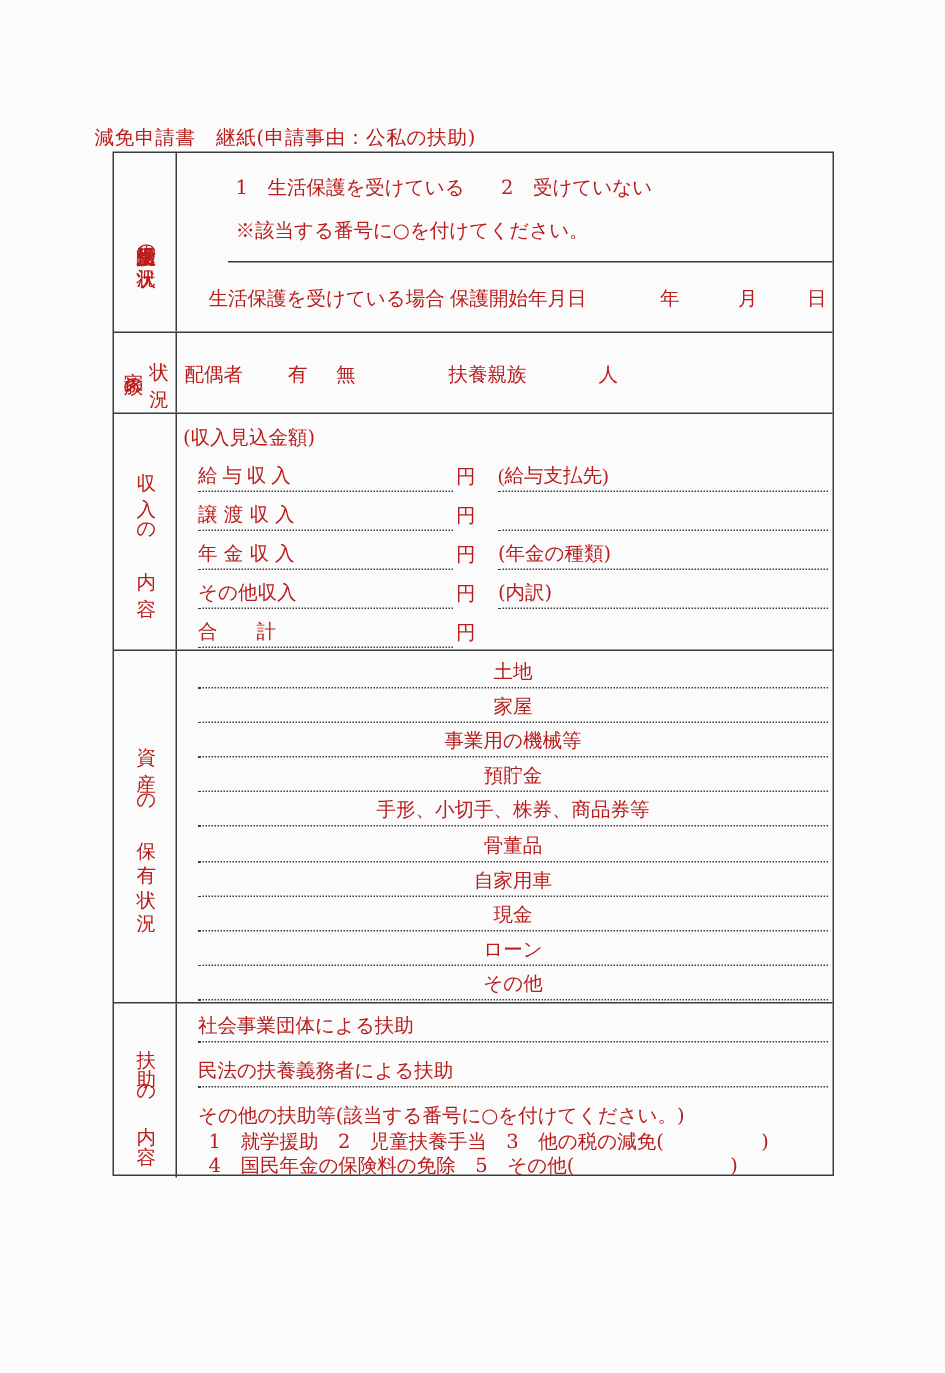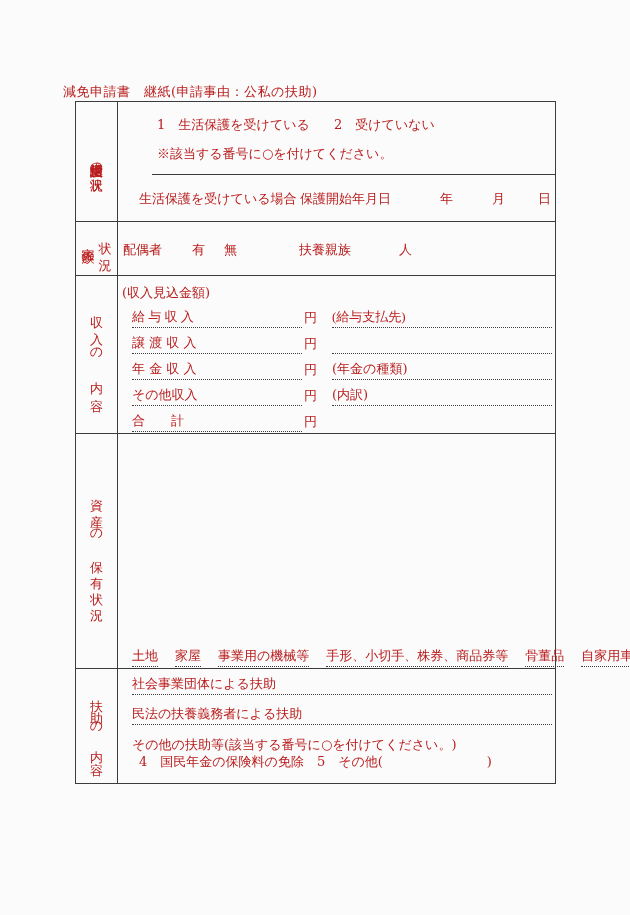--- a/index.html
+++ b/index.html
@@ -40,21 +40,21 @@
 
   
   .inc-head { margin:9px 0 0 4px; height:16px; line-height:16px; white-space:nowrap; }
   .inc-row { display:flex; align-items:flex-end; margin:8px 3px 0 14px; height:18px; }
   .inc-row.first { margin-top:9px;font-family:Liberation Serif, serif; }
   .inc-label-box { width:170px; box-sizing:border-box; border-bottom:1px dotted #3f3f3f; padding-bottom:1px; white-space:nowrap; }
   .inc-unit { margin-left:2px; padding-bottom:1px; }
   .inc-note-box { flex:1; border-bottom:1px dotted #3f3f3f; margin-left:15px; padding-bottom:1px; white-space:nowrap; min-height:14px; }
 
   
-  .s4 .content-cell { display:flex; flex-direction:row; padding:2px 0 1px 0;text-align:center; }
+  .s4 .content-cell { display:flex; flex-direction:column; padding:2px 0 1px 0;text-align:center; }
   .asset-row { flex:1; display:flex; align-items:flex-end; padding:0 3px 0 14px; }
   .asset-box { flex:1; border-bottom:1px dotted #3f3f3f; padding-bottom:1px; white-space:nowrap; }
 
   
   .sup-row { display:flex; align-items:flex-end; margin:8px 3px 0 14px; height:18px; }
   .sup-row.second { margin-top:12px; }
   .sup-box { flex:1; border-bottom:1px dotted #3f3f3f; padding-bottom:1px; white-space:nowrap; }
   .sup-head { margin:12px 0 0 14px; height:16px; line-height:15px; white-space:nowrap; }
   .sup-line { margin:1px 0 0 21px; height:15px; line-height:15px; white-space:nowrap; }
 </style>
@@ -149,20 +149,23 @@
         <div class="asset-row">
             <div class="asset-box">土地</div>
           </div>
         <div class="asset-row">
             <div class="asset-box">家屋</div>
           </div>
         <div class="asset-row">
             <div class="asset-box">事業用の機械等</div>
           </div>
         <div class="asset-row">
+            <div class="asset-box">預貯金</div>
+          </div>
+        <div class="asset-row">
             <div class="asset-box">手形、小切手、株券、商品券等</div>
           </div>
         <div class="asset-row">
             <div class="asset-box">骨董品</div>
           </div>
         <div class="asset-row">
             <div class="asset-box">自家用車</div>
           </div>
         <div class="asset-row">
             <div class="asset-box">現金</div>
@@ -181,18 +184,19 @@
         <span class="vtext ls12">扶助の内容</span>
       </div>
       <div class="content-cell">
         <div class="sup-row">
           <div class="sup-box">社会事業団体による扶助</div>
         </div>
         <div class="sup-row second">
           <div class="sup-box">民法の扶養義務者による扶助</div>
         </div>
         <div class="sup-head">その他の扶助等(該当する番号に○を付けてください。)</div>
+        <div class="sup-line">1　就学援助　2　児童扶養手当　3　他の税の減免(　　　　　)</div>
         <div class="sup-line">4　国民年金の保険料の免除　5　その他(　　　　　　　　)</div>
       </div>
     </div>
 
   </div>
 </div>
 
 </body></html>

